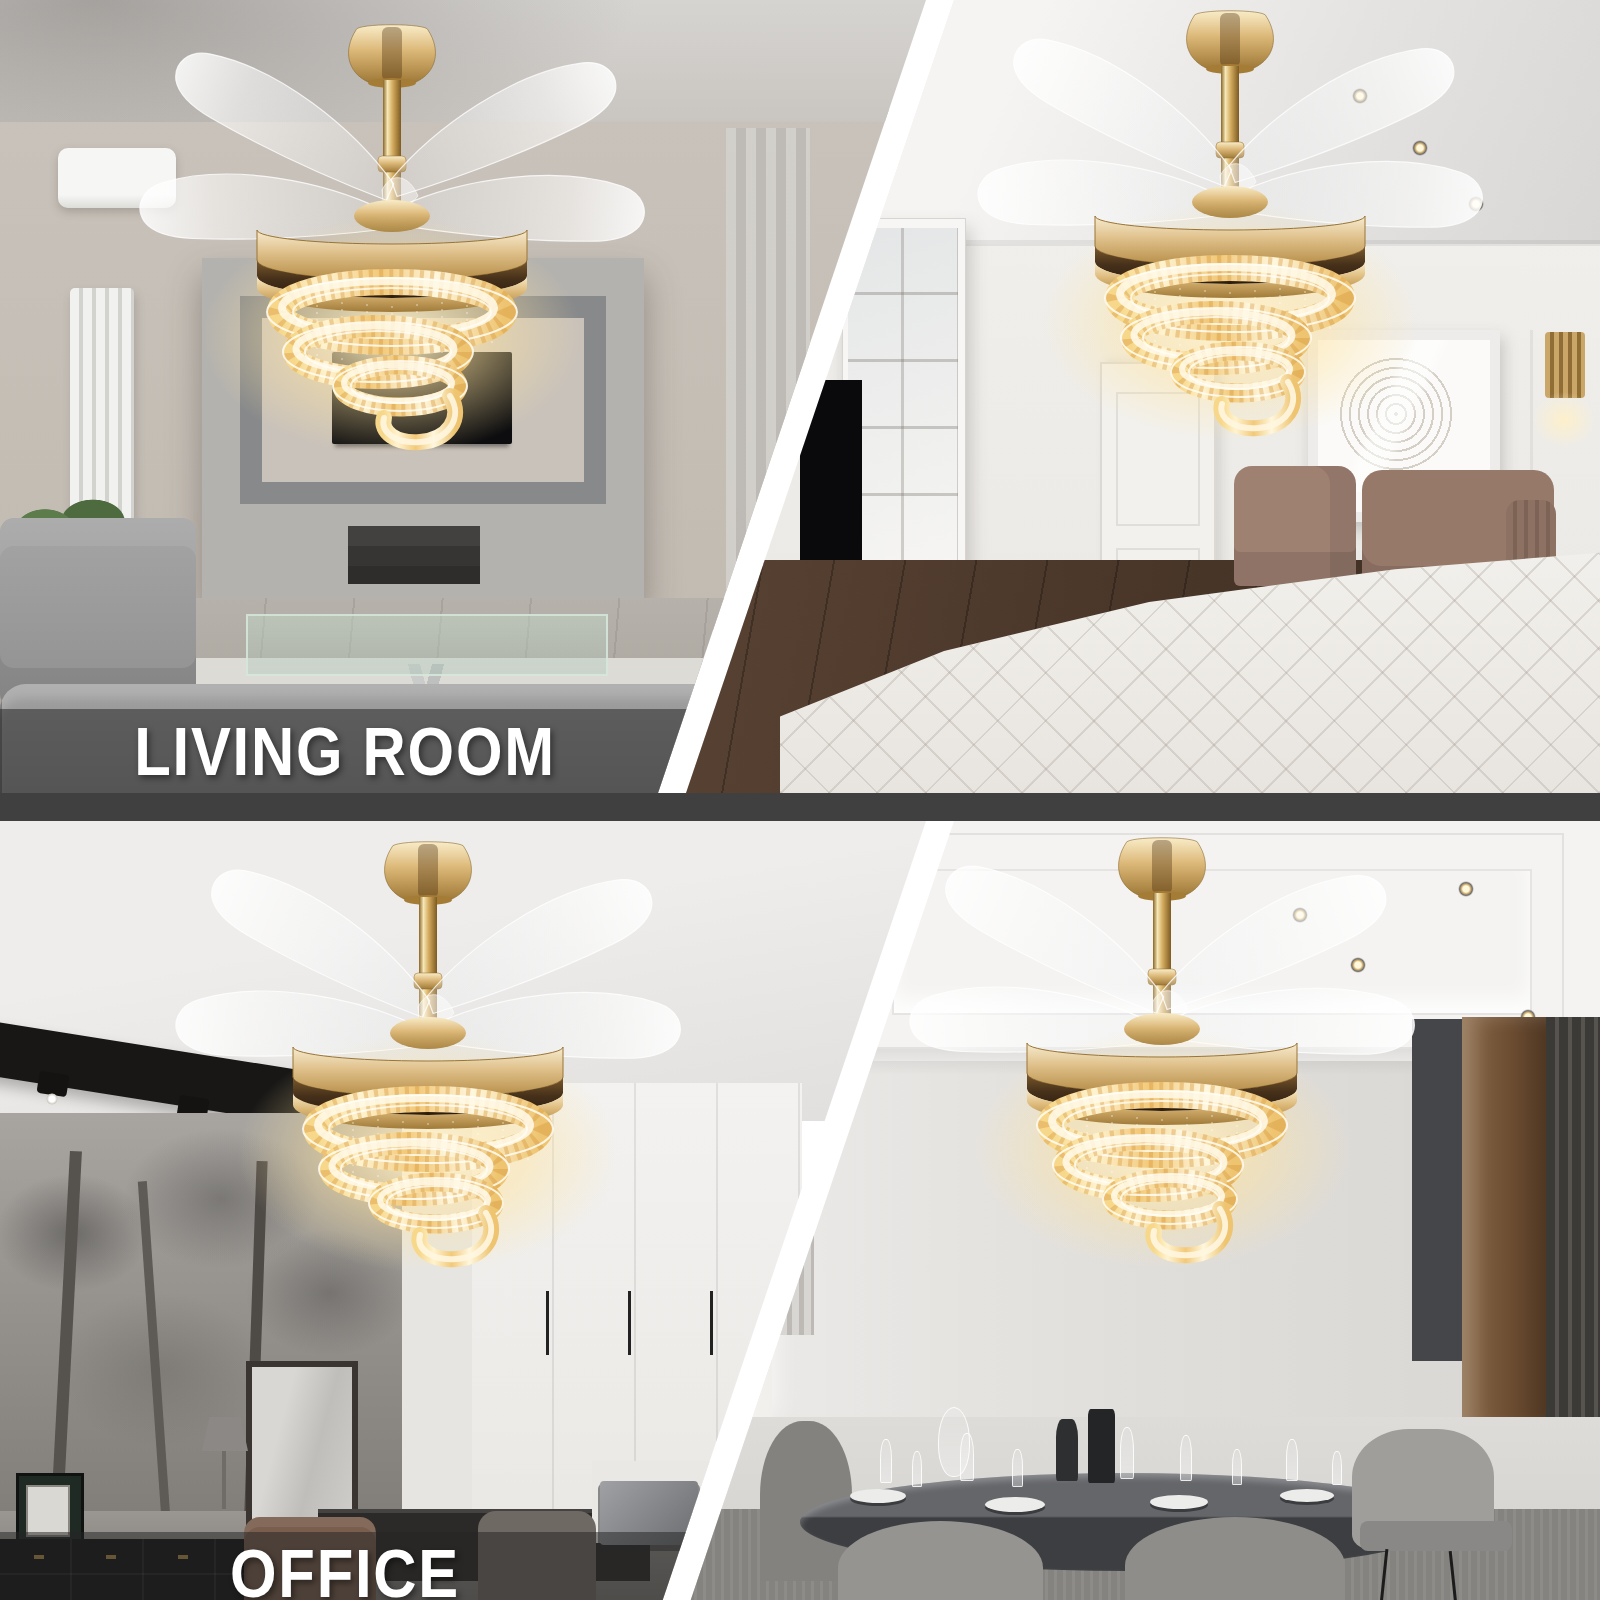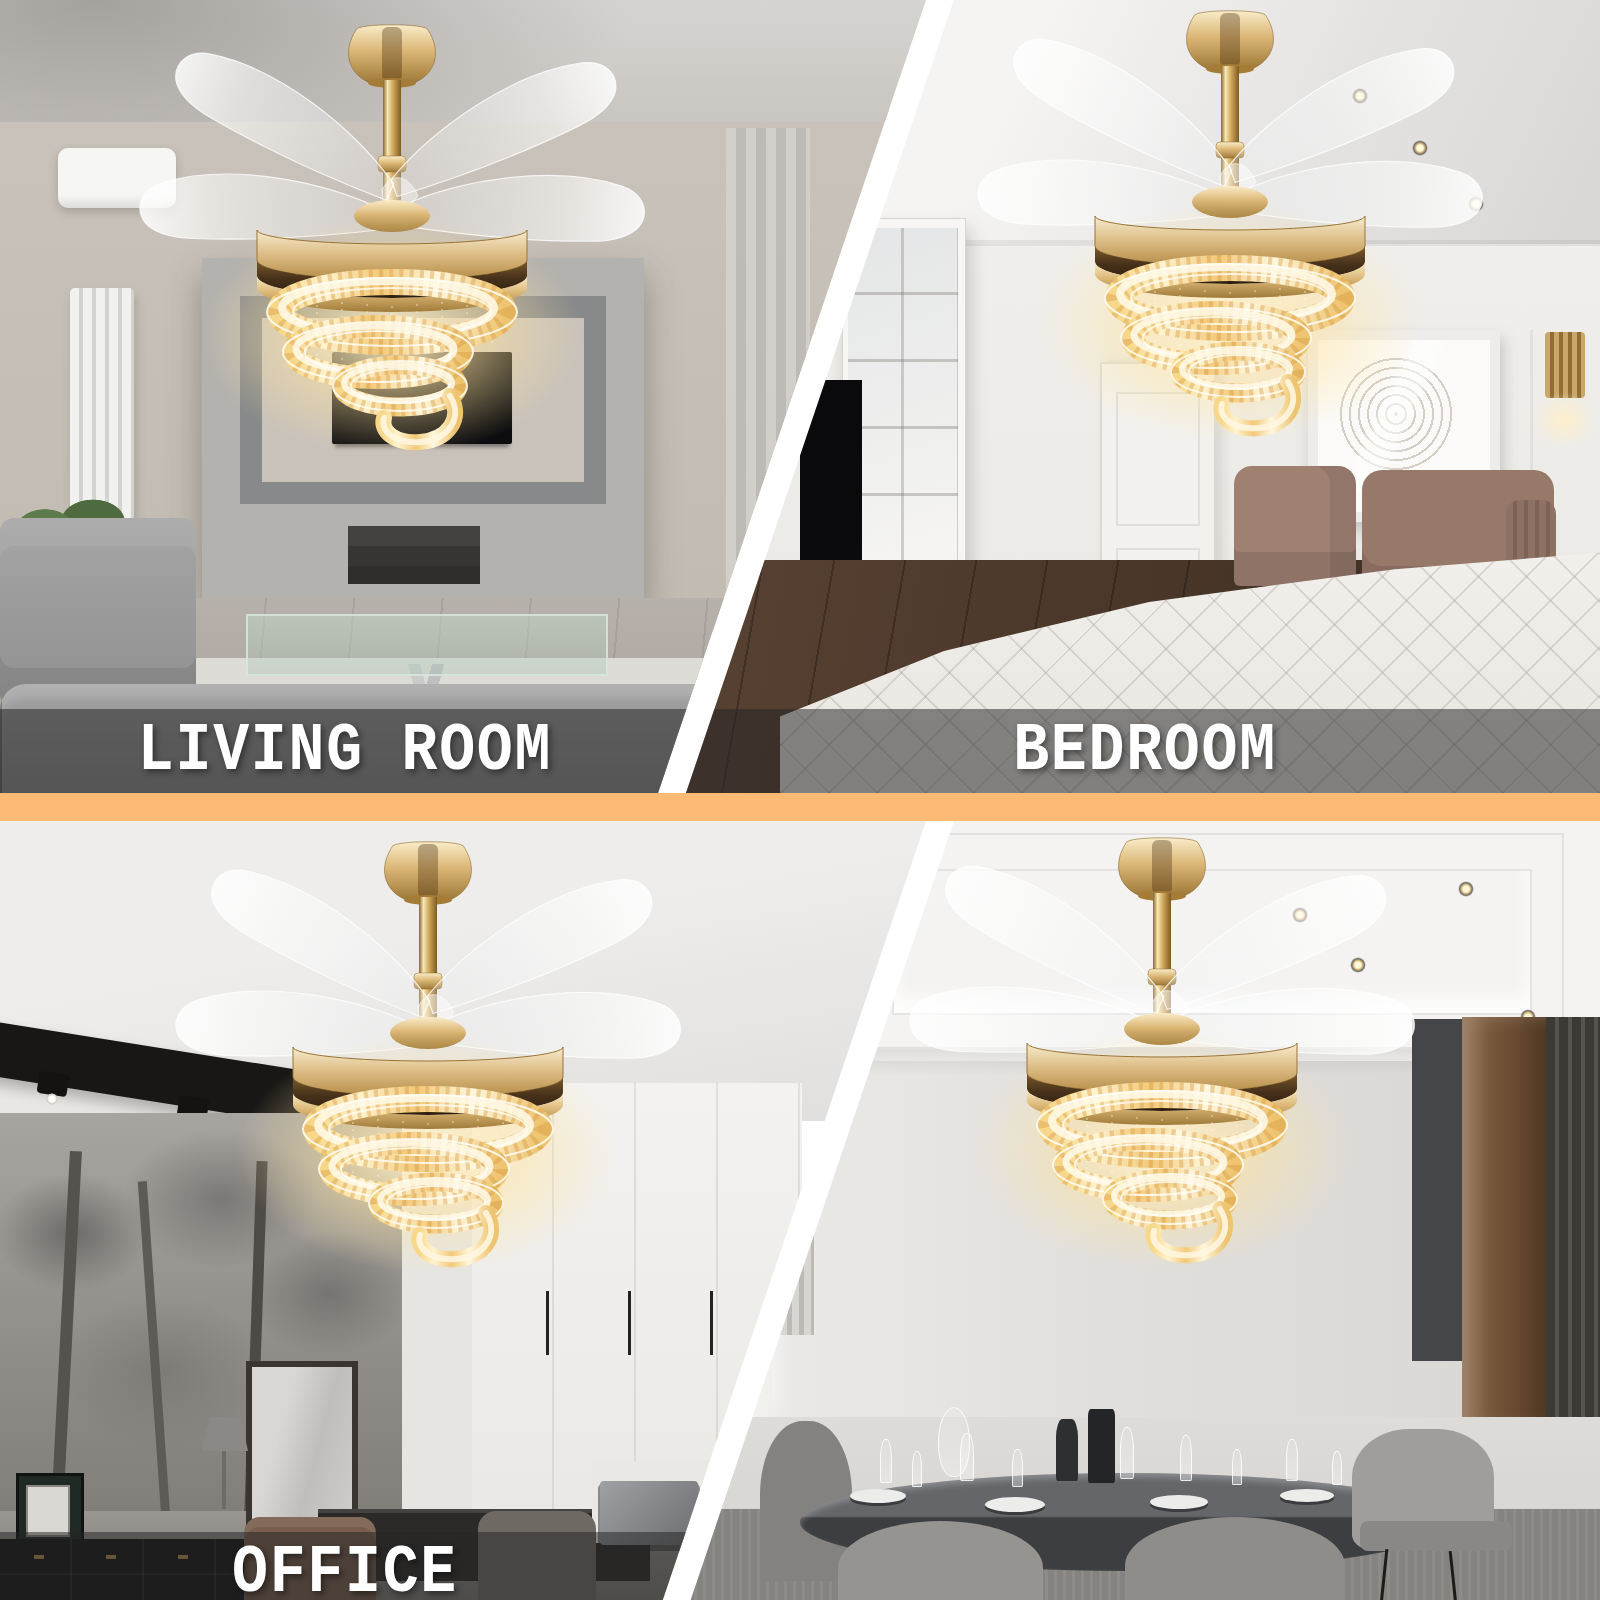--- a/index.html
+++ b/index.html
@@ -1,17 +1,17 @@
 <!DOCTYPE html>
 <html><head>
 <meta charset="utf-8">
 <style>
   html,body{margin:0;padding:0;background:#ffffff;}
-  .canvas{position:relative;width:1600px;height:1600px;background:#fdba74;overflow:hidden;
-          font-family:Liberation Mono, monospace;}
+  .canvas{position:relative;width:1600px;height:1600px;background:#404040;overflow:hidden;
+          font-family:Liberation Sans, sans-serif;}
   .row{position:absolute;left:0;width:1600px;height:793px;background:#ffffff;}
   #row-top{top:0;} #row-bottom{top:821px;}
   .quad{position:absolute;top:0;left:0;width:1600px;height:793px;overflow:hidden;}
   .quad.qleft{clip-path:polygon(0 0,926px 0,658px 793px,0 793px);}
   .quad.qright{clip-path:polygon(954px 0,1600px 0,1600px 793px,686px 793px);}
   .scene{position:absolute;top:0;left:0;width:1600px;height:793px;}
   .scene > div{position:absolute;}
   .fan{position:absolute;width:520px;height:440px;z-index:4;}
   .band{position:absolute;left:0;right:0;bottom:0;height:84px;background:rgba(38,38,38,.53);
         z-index:6;display:flex;align-items:center;}
@@ -197,23 +197,20 @@
         <div style="left:1532px;top:392px;width:64px;height:56px;background:radial-gradient(closest-side,rgba(255,240,200,.9),rgba(255,240,200,0));"></div>
         <div style="left:620px;top:560px;width:980px;height:233px;background:repeating-linear-gradient(100deg,rgba(0,0,0,.25) 0 2px,transparent 2px 70px),linear-gradient(100deg,#5a4334,#3a2b20);"></div>
         <div style="left:1234px;top:466px;width:122px;height:120px;background:#9f8172;border-radius:18px 18px 6px 6px;box-shadow:inset 0 -34px 0 rgba(0,0,0,.1),inset -26px 0 0 rgba(0,0,0,.08);"></div>
         <div style="left:1362px;top:470px;width:192px;height:136px;background:#97796a;border-radius:20px;box-shadow:inset 0 -40px 0 rgba(0,0,0,.1);"></div>
         <div style="left:1506px;top:500px;width:50px;height:104px;border-radius:14px;background:repeating-linear-gradient(90deg,#8d7162 0 7px,#7d6355 7px 11px);"></div>
         <div style="left:780px;top:520px;width:820px;height:273px;clip-path:polygon(0 72%,20% 48%,45% 30%,75% 18%,100% 12%,100% 100%,0 100%);background:repeating-linear-gradient(45deg,rgba(160,150,140,.28) 0 2px,transparent 2px 34px),repeating-linear-gradient(-45deg,rgba(160,150,140,.28) 0 2px,transparent 2px 34px),linear-gradient(180deg,#f3f1ed,#e8e5e0);"></div>
       </div>
       <svg class="fan" style="left:970px;top:6px;" viewBox="0 0 520 440">
           <use href="#fan-sym"></use>
         </svg>
-      <div class="band rightq">
-        <div class="txt">BEDROOM</div>
-      </div>
     </div>
   </div>
 
   <div class="row" id="row-bottom">
 
     <div class="quad qleft">
       <div class="scene">
         <div style="left:0;top:0;width:1600px;height:300px;background:linear-gradient(170deg,#eeedeb 30%,#dad9d7);"></div>
         <div style="left:-10px;top:200px;width:370px;height:54px;background:#181716;border-radius:6px;transform:rotate(9deg);transform-origin:left top;box-shadow:0 8px 14px rgba(0,0,0,.25);"></div>
         <div style="left:38px;top:252px;width:30px;height:22px;background:#141312;border-radius:4px;transform:rotate(9deg);"></div>

